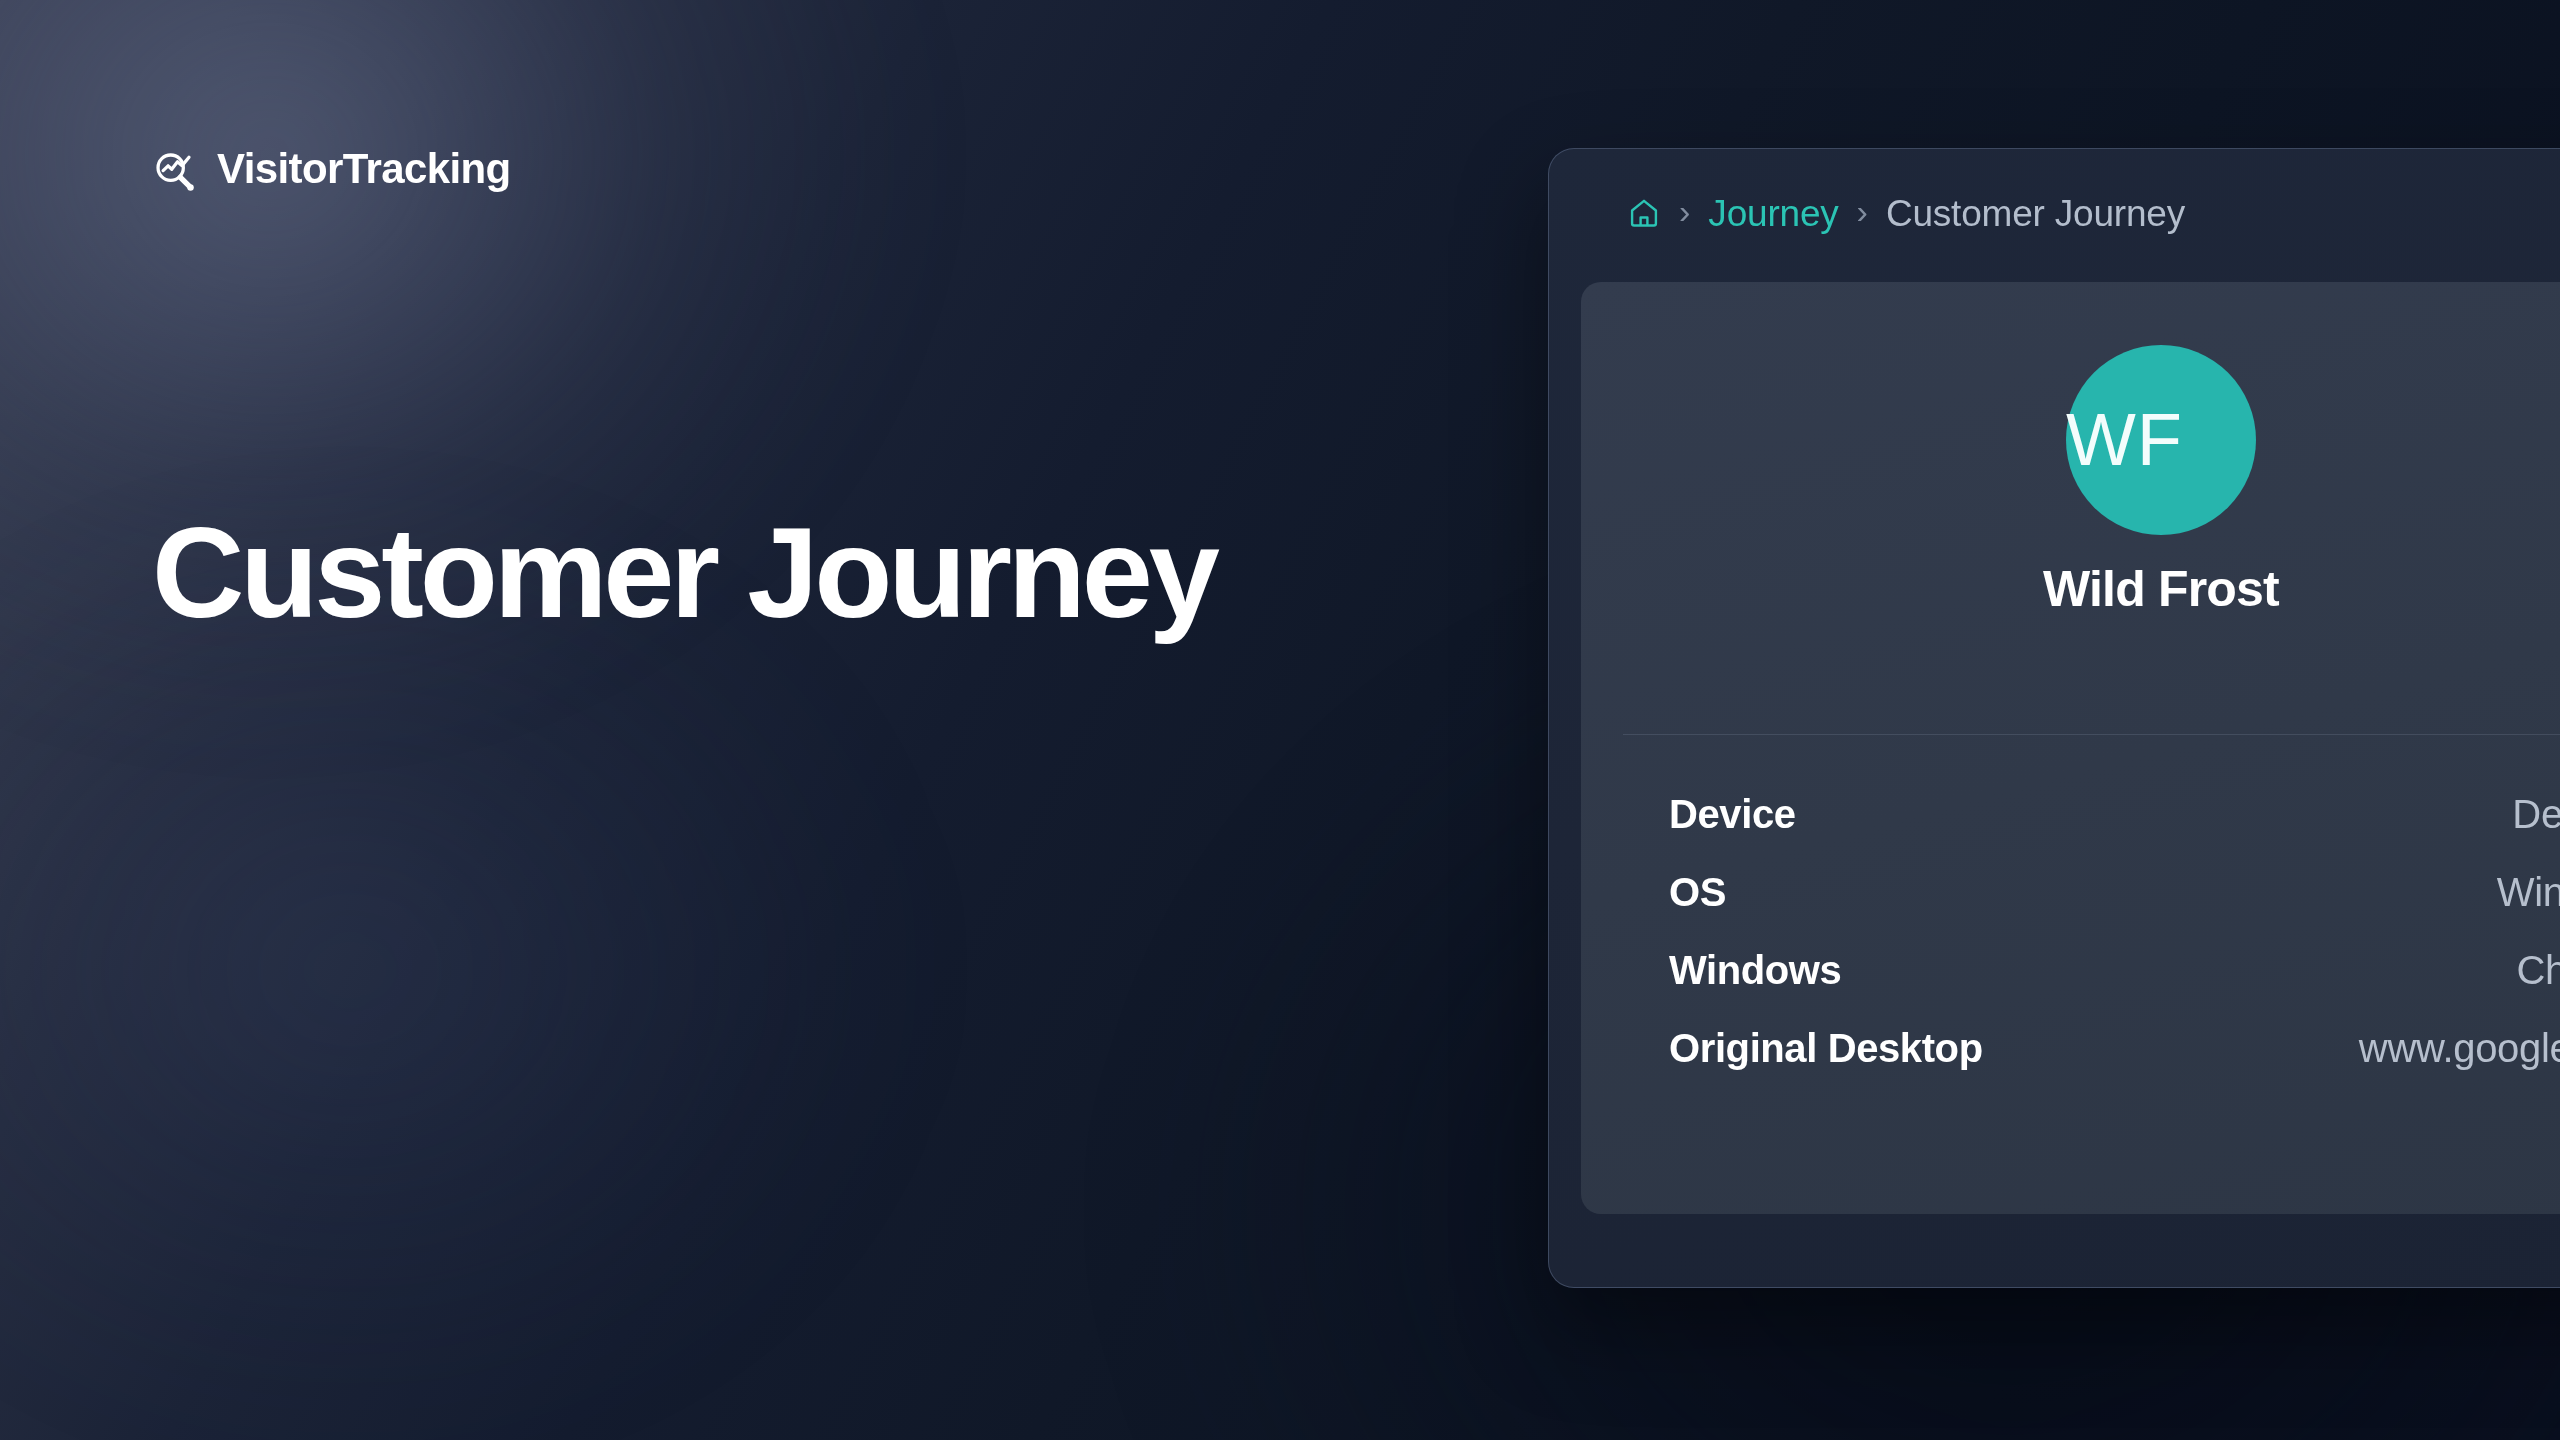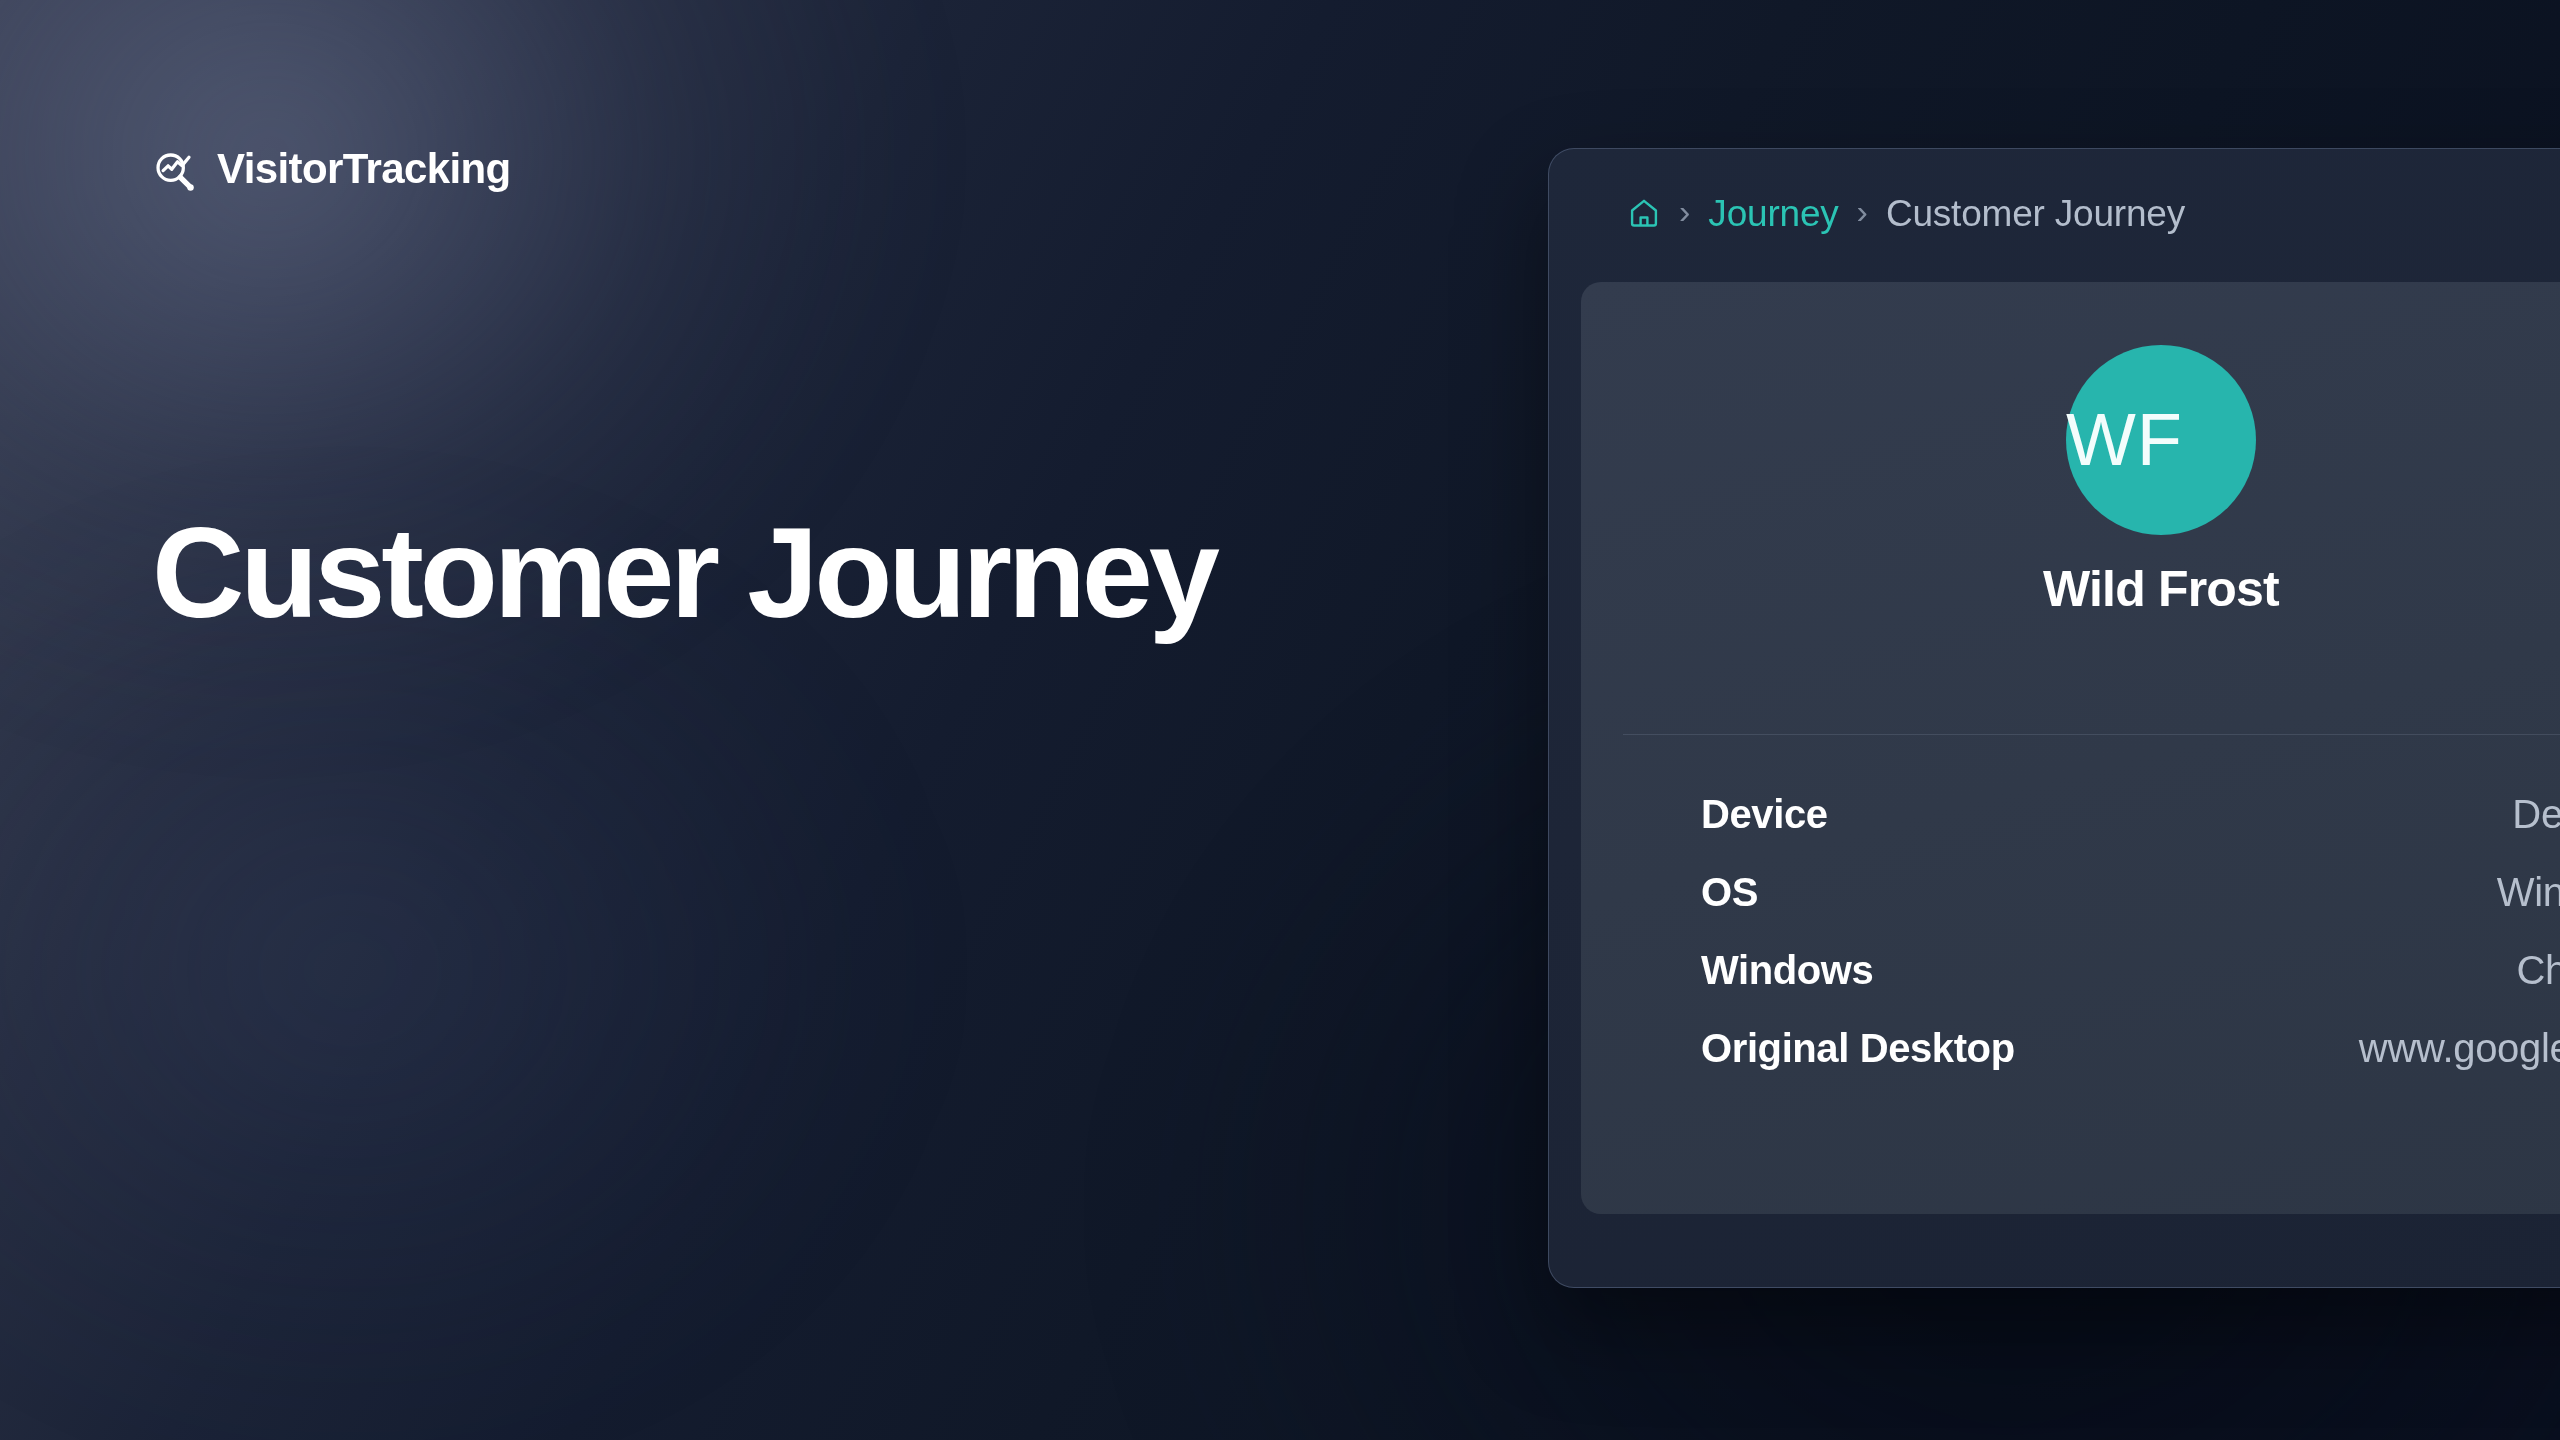--- a/index.html
+++ b/index.html
@@ -245,21 +245,20 @@
     justify-content: space-between;
     height: 78px;
   }
   .detail-label {
     color: #ffffff;
     font-size: 40px;
     font-weight: 700;
     letter-spacing: -0.4px;
     line-height: 1;
     white-space: nowrap;
-    margin-left: 32px;
   }
   .detail-value {
     color: #b6bfcd;
     font-size: 40px;
     font-weight: 400;
     letter-spacing: -0.3px;
     line-height: 1;
     white-space: nowrap;
   }
 </style>

